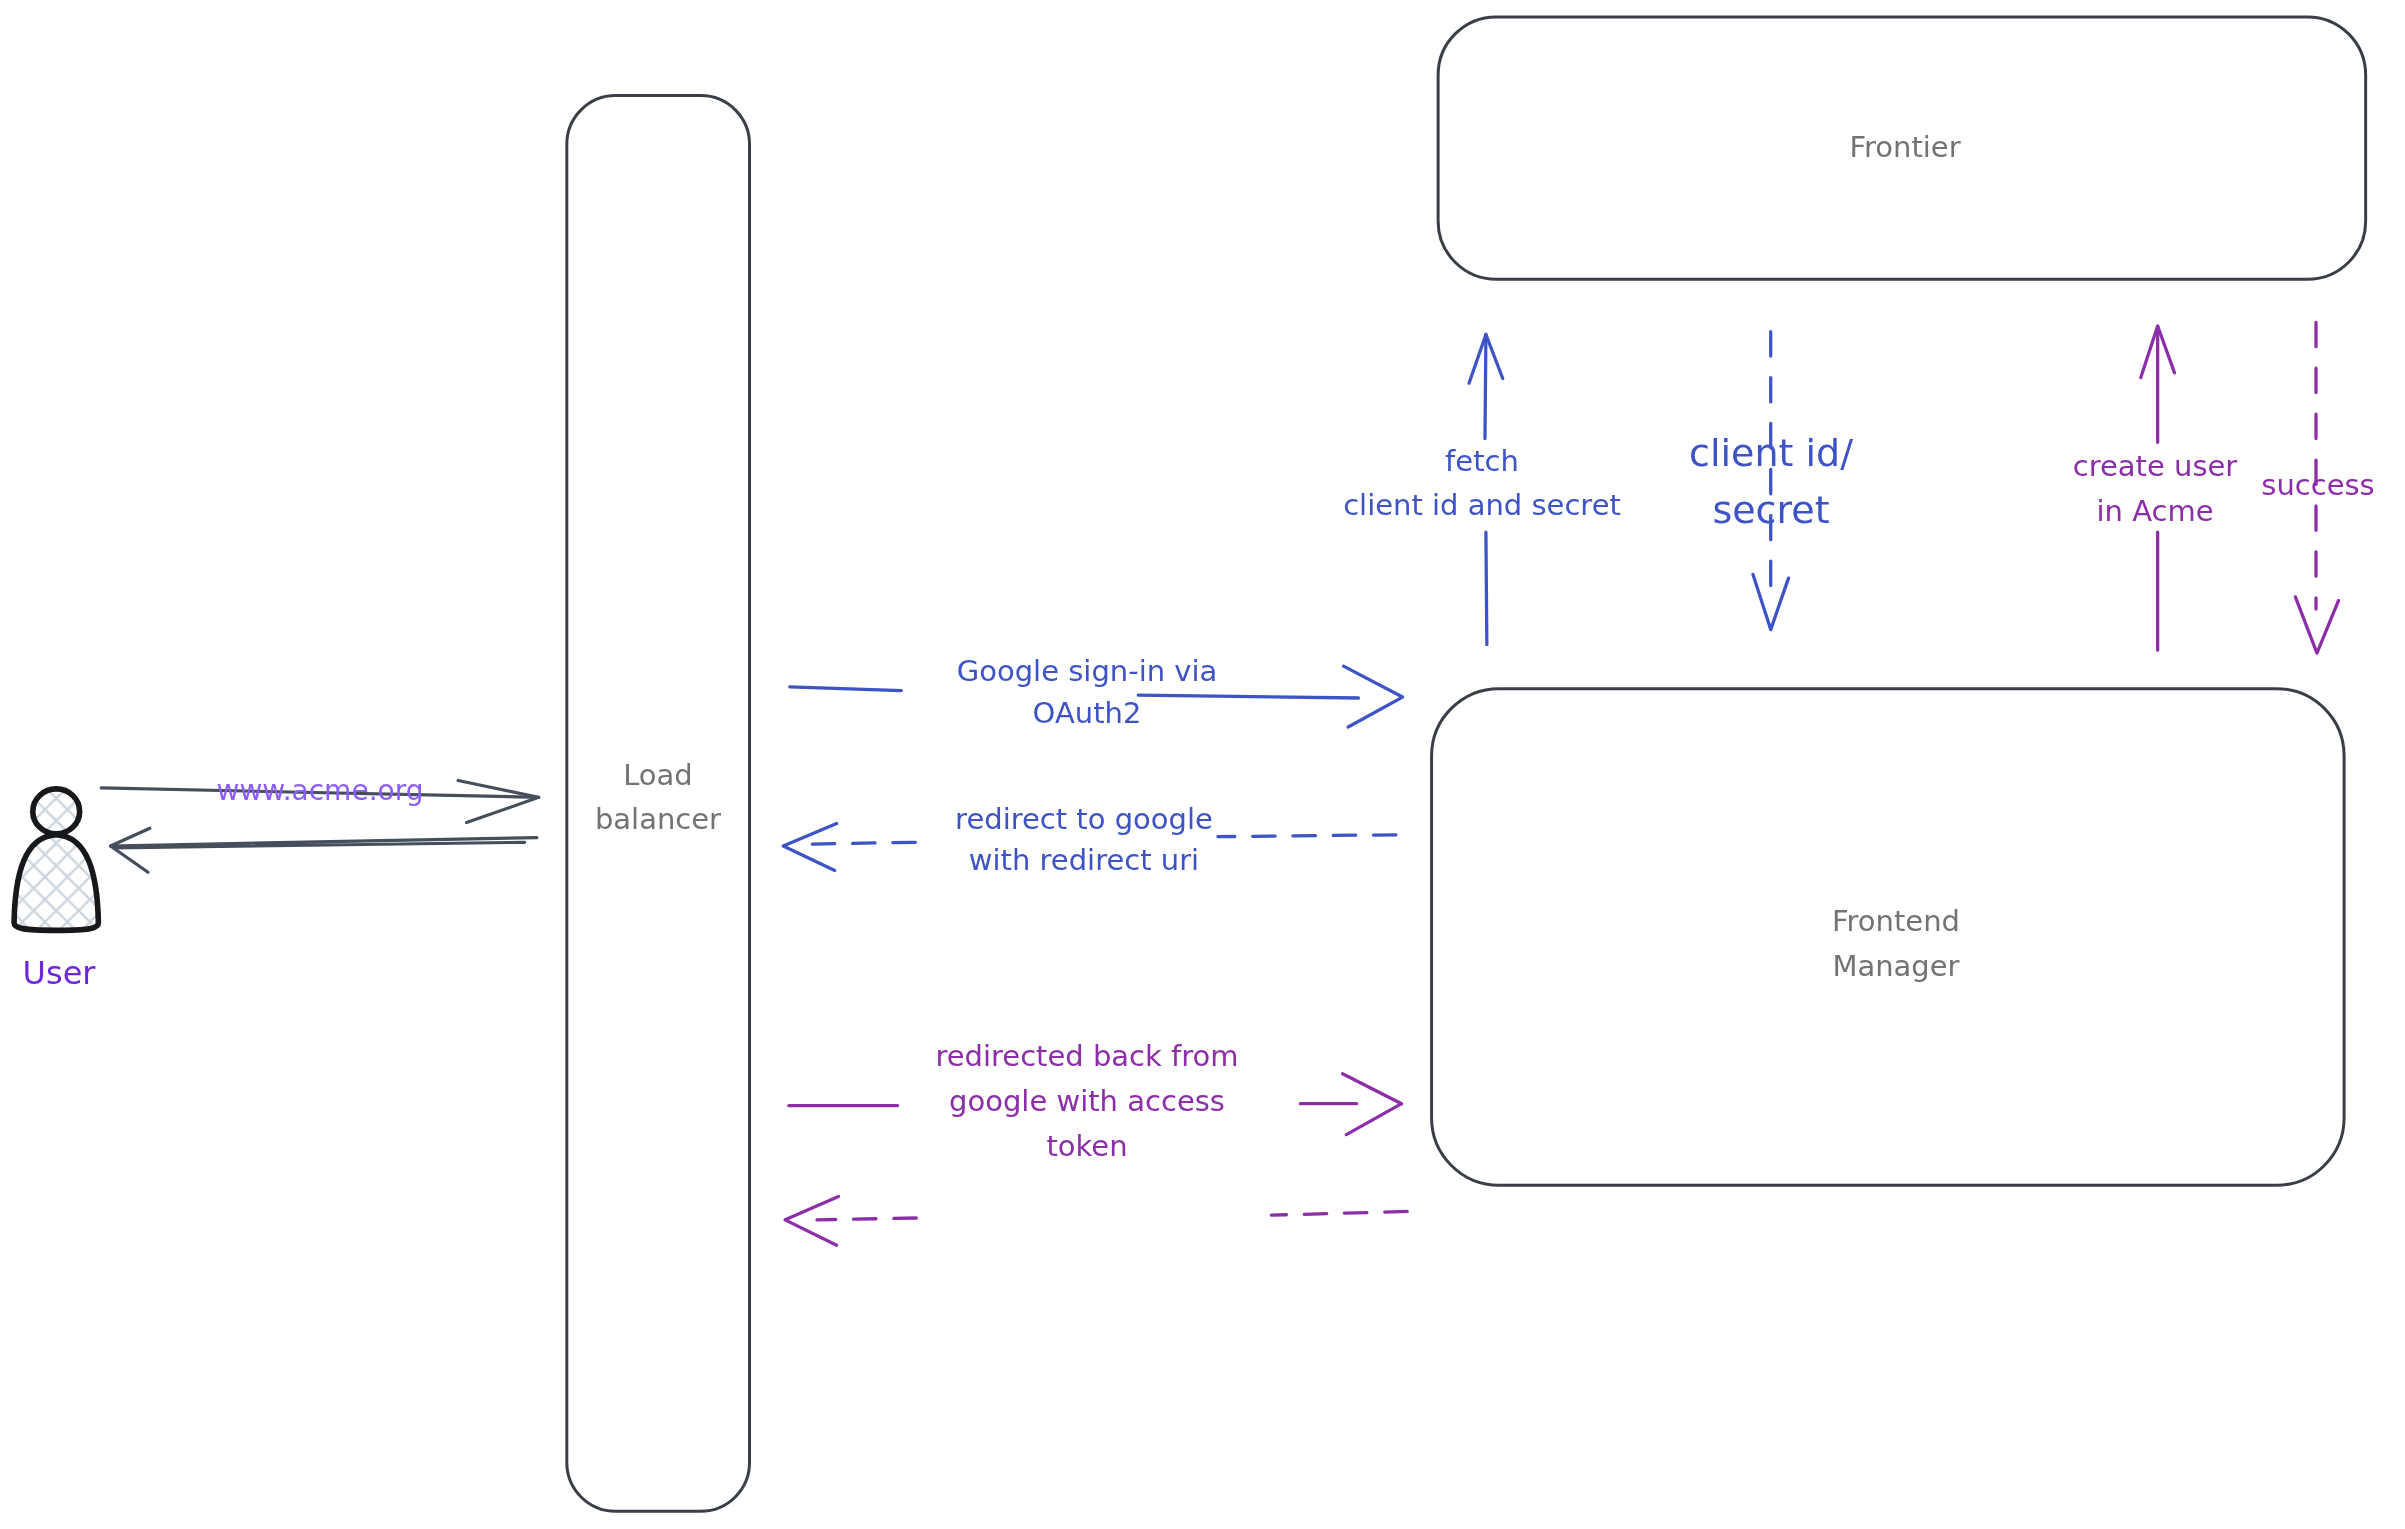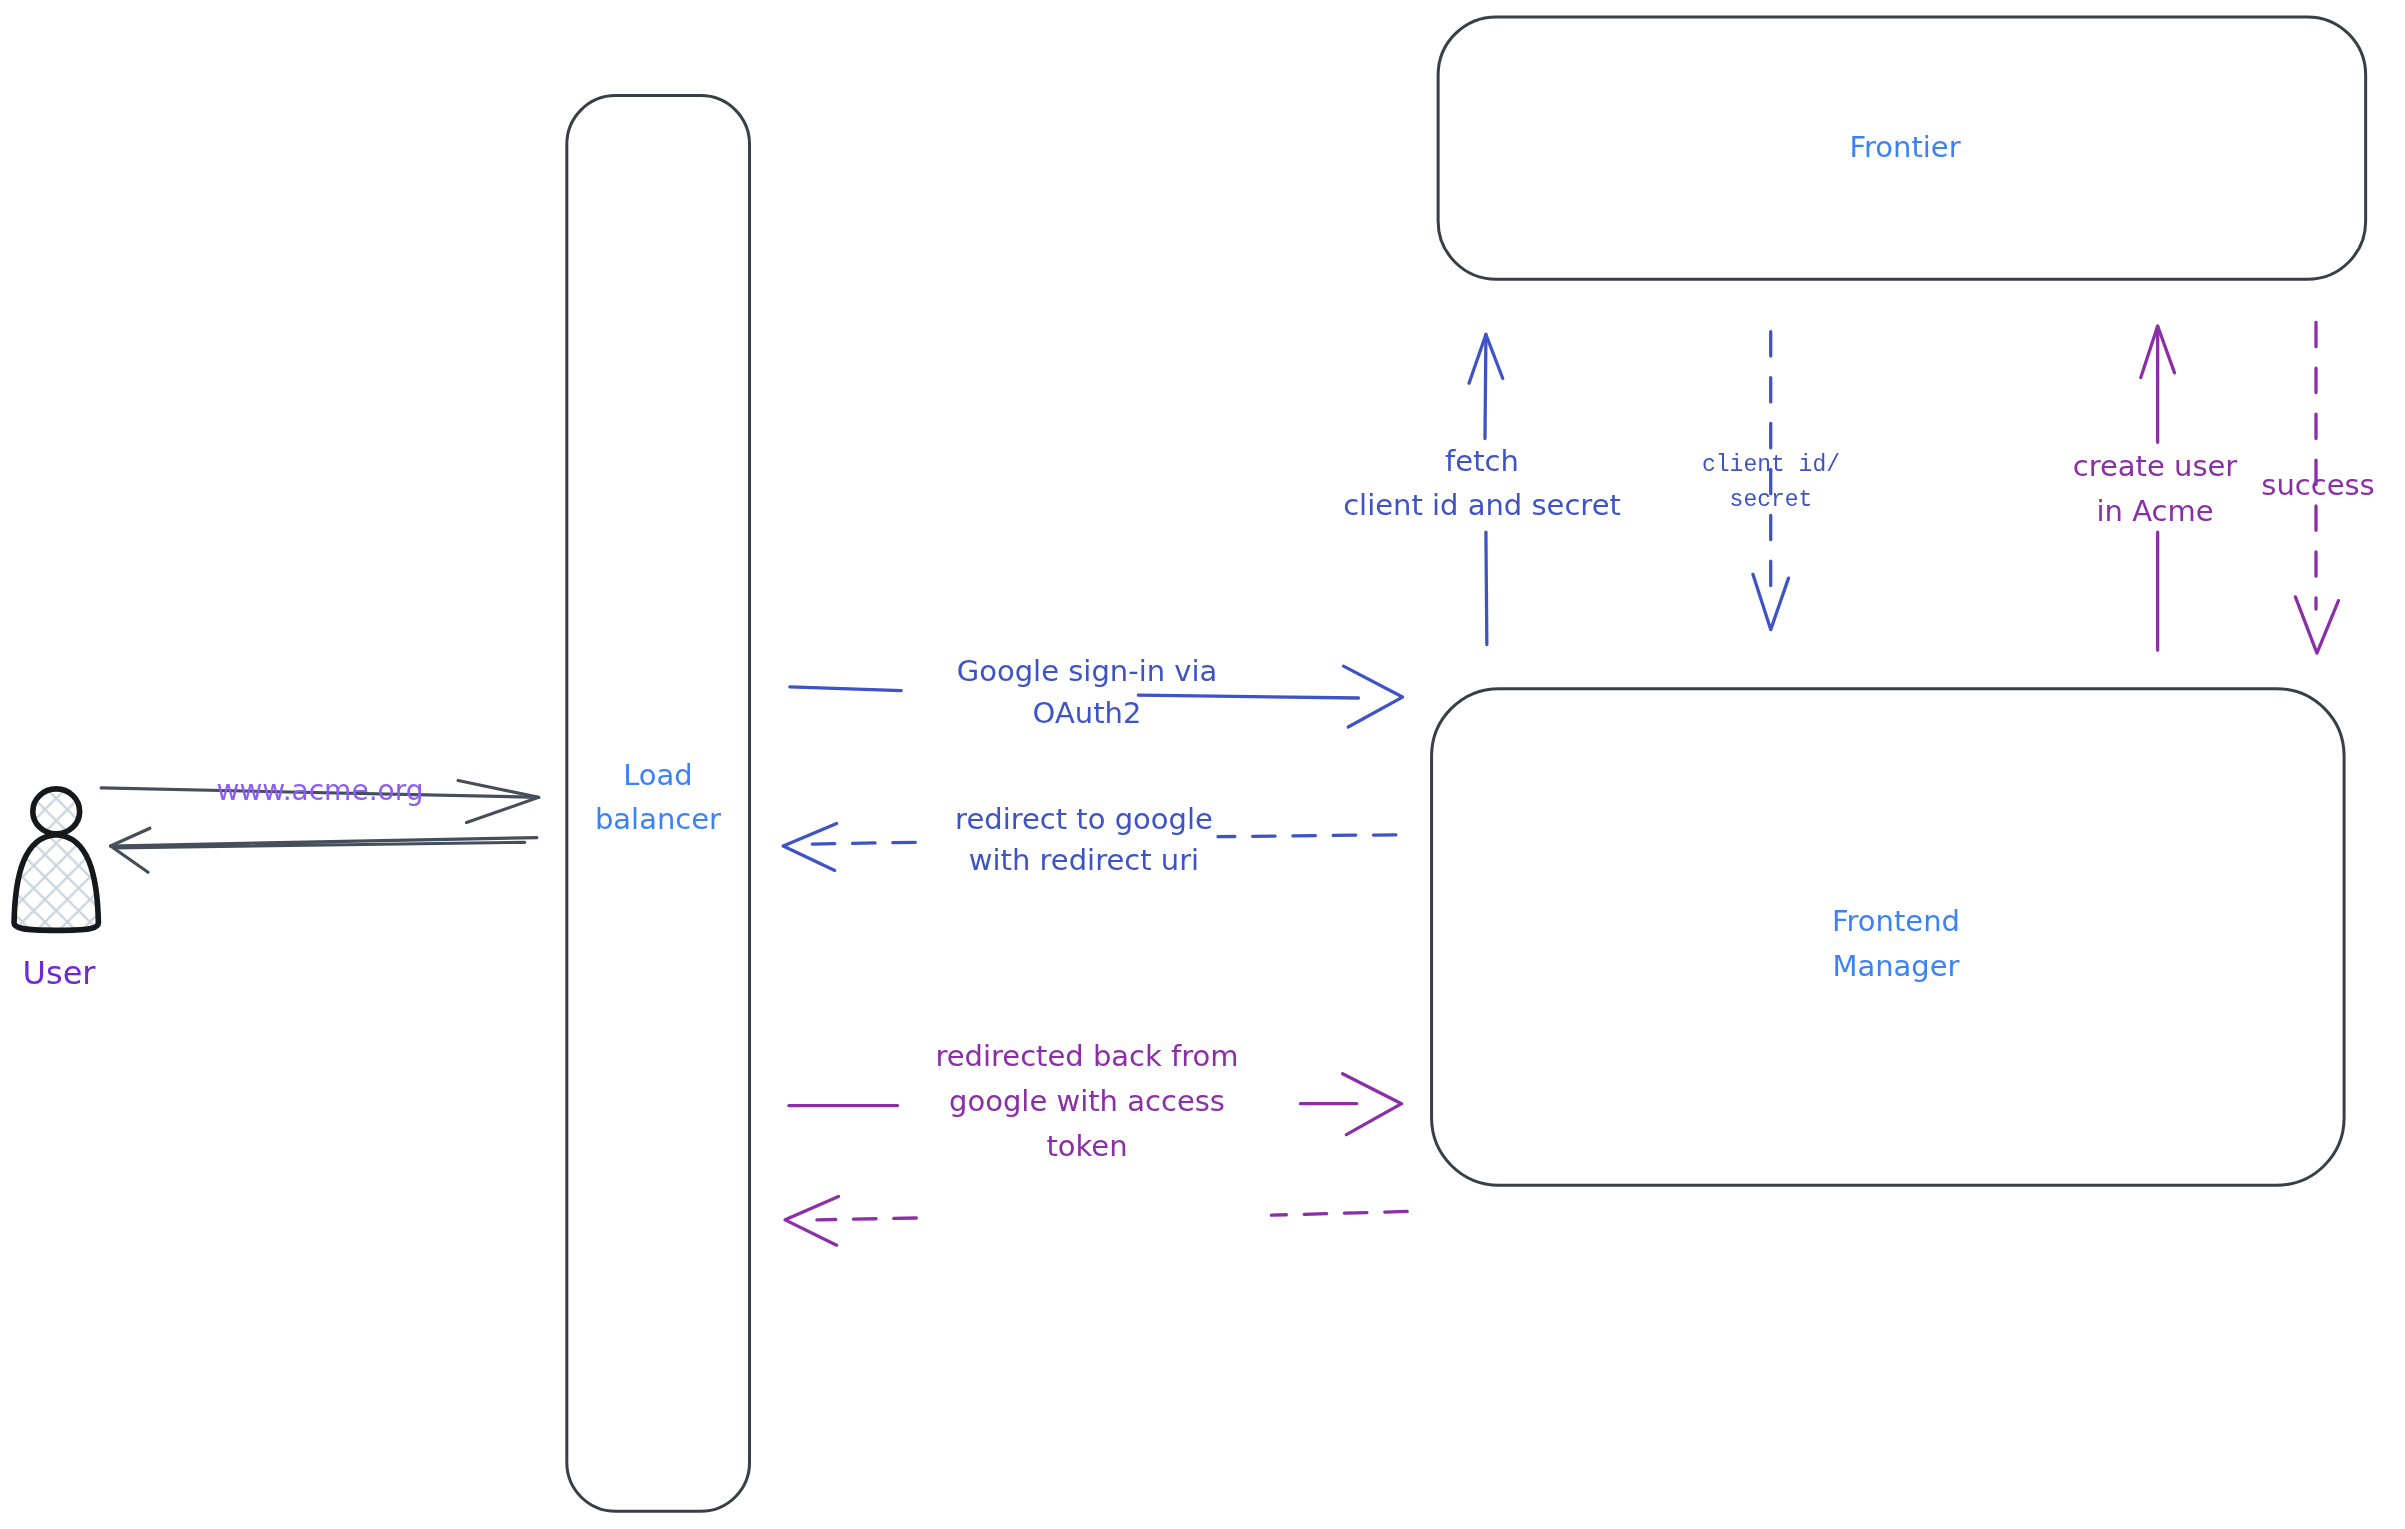--- a/index.html
+++ b/index.html
@@ -25,36 +25,36 @@
   .figure    { stroke: #16181c; stroke-width: 6px; stroke-linejoin: round; }
 
   .lbl {
     position: absolute;
     transform: translate(-50%, -50%);
     text-align: center;
     white-space: pre-line;
     line-height: 1.5;
     user-select: none;
   }
-  .lbl-dark   { color: #3b82f6; }
+  .lbl-dark   { color: #737373; }
   .lbl-slate  { color: #8b5cf6; }
   .lbl-blue   { color: #3e53c6; }
   .lbl-purple { color: #8b2ea8; }
 
   #lbl-user            { left: 59px;   top: 973px; font-size: 32px; color: #6d28d9; }
   #lbl-acme            { left: 320px;  top: 791px;  font-size: 28px; }
   #lbl-load-balancer   { left: 658px;  top: 797px;  font-size: 29px; line-height: 1.5; }
   #lbl-frontier        { left: 1905px; top: 148px;  font-size: 29px; }
   #lbl-frontend-mgr    { left: 1896px; top: 944px; font-size: 29px; line-height: 1.55; }
   #lbl-google-signin   { left: 1087px; top: 692px;  font-size: 29px; line-height: 1.45; }
   #lbl-redirect-google { left: 1084px; top: 840px;  font-size: 29px; line-height: 1.4;  }
   #lbl-redirected-back { left: 1087px; top: 1101px; font-size: 29px; line-height: 1.55; }
   #lbl-render-page     { left: 1090px; top: 1211px; font-size: 29px; line-height: 1.5;  }
   #lbl-fetch-client    { left: 1482px; top: 483px;  font-size: 29px; line-height: 1.5;  }
-  #lbl-client-secret   { left: 1771px; top: 482px;  font-size: 23px; line-height: 1.5; font-family: Liberation Mono, monospace;  }
+  #lbl-client-secret   { left: 1771px; top: 482px;  font-size: 38px; line-height: 1.5;  }
   #lbl-create-user     { left: 2155px; top: 489px;  font-size: 29px; line-height: 1.55; }
   #lbl-success         { left: 2318px; top: 486px;  font-size: 29px; }
 </style>
 </head>
 <body>
 
 <div class="canvas">
 
   <svg class="diagram-layer" viewBox="0 0 2567 1633" xmlns="http://www.w3.org/2000/svg">
     <defs>

